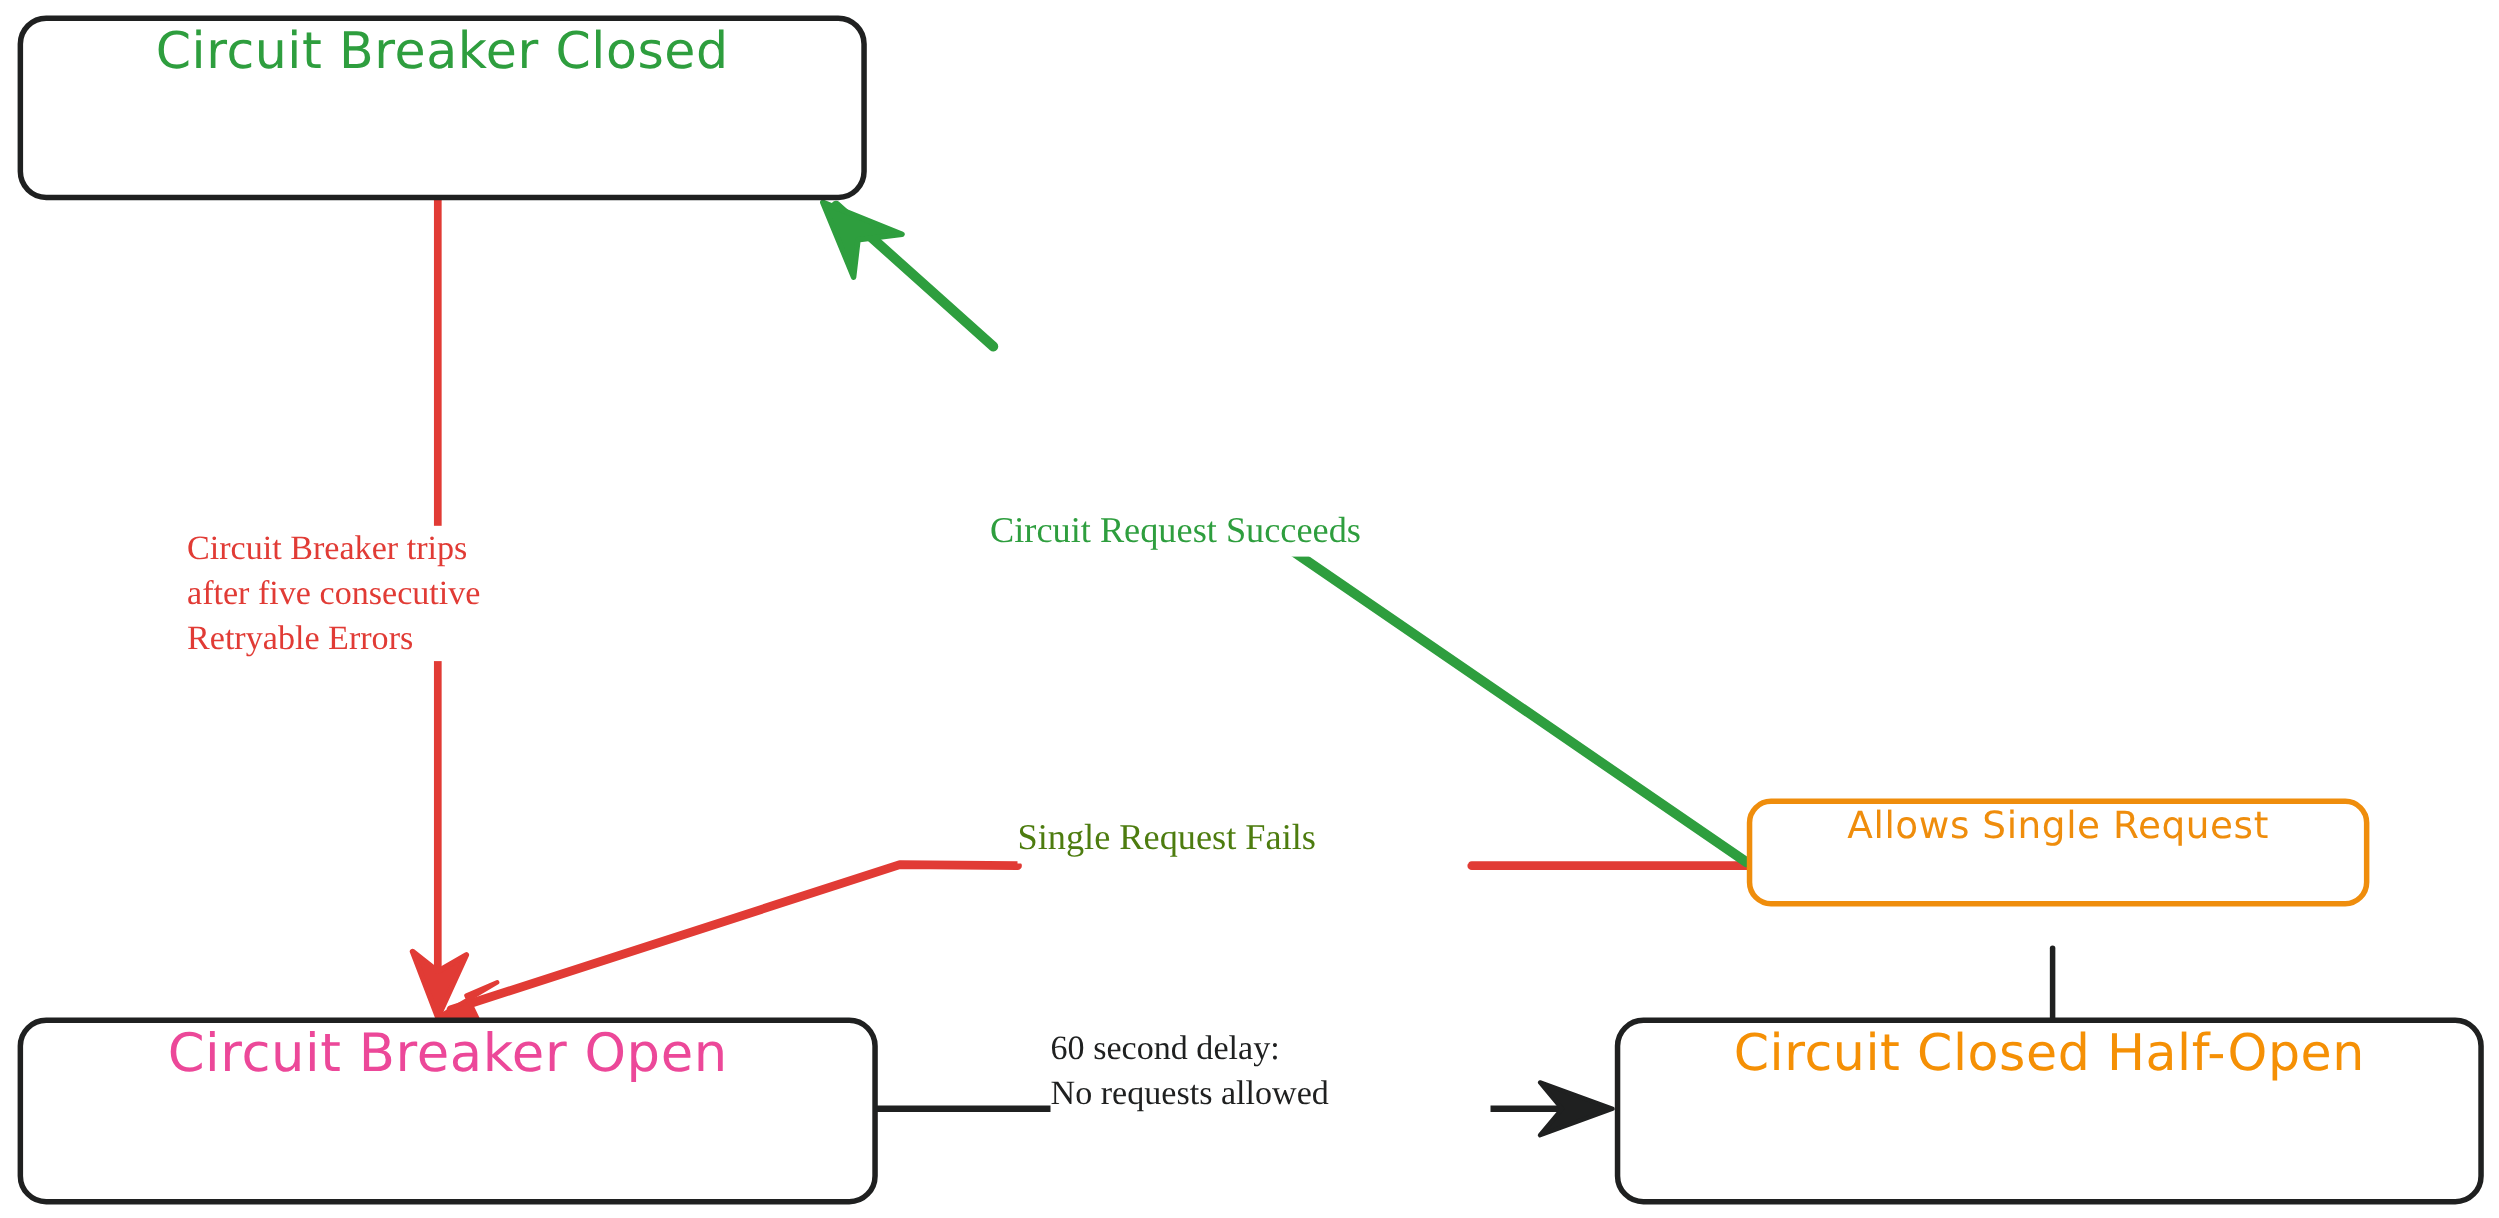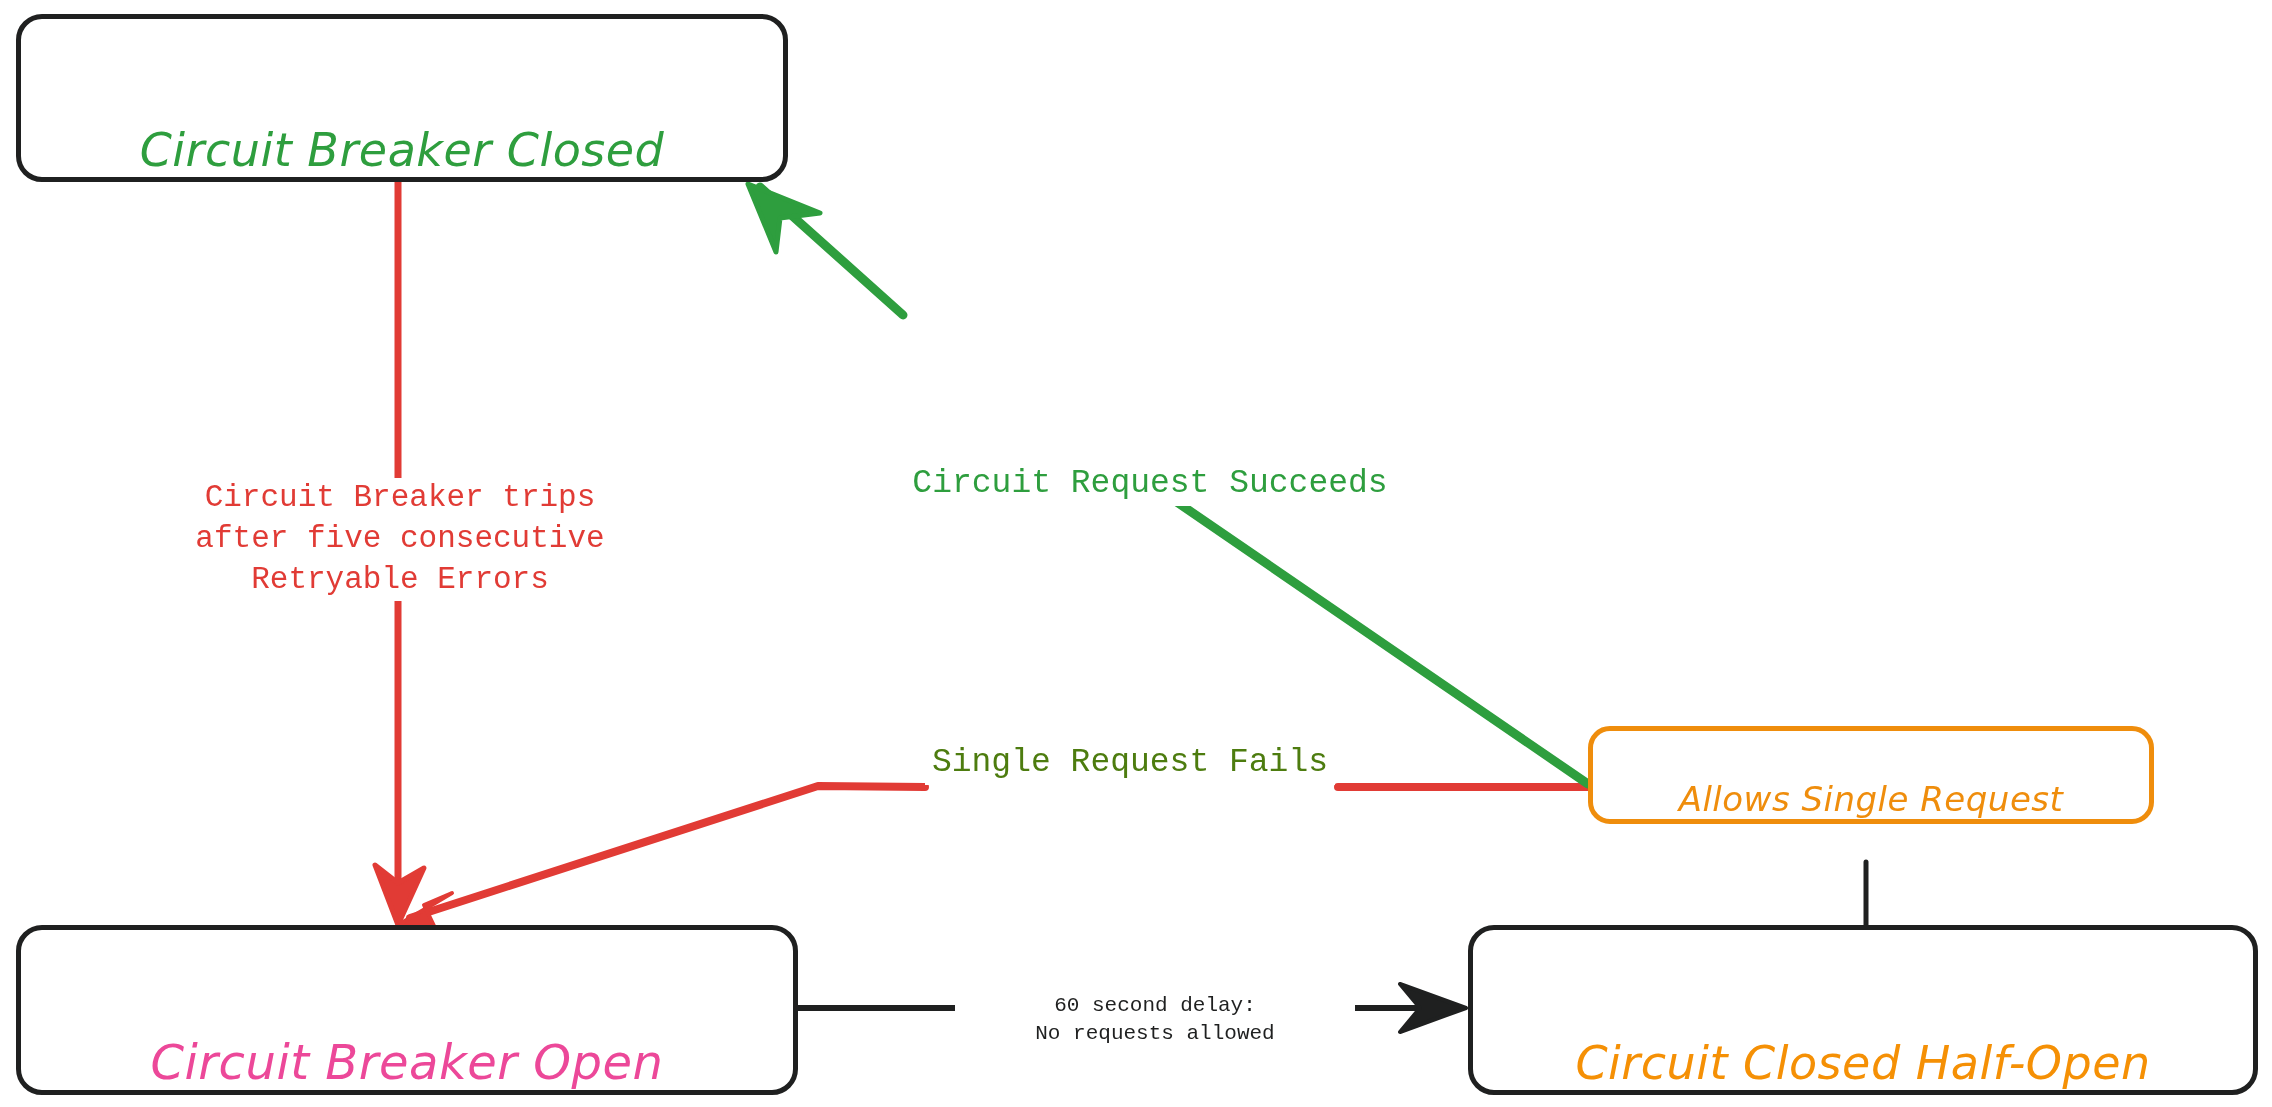--- a/index.html
+++ b/index.html
@@ -21,26 +21,25 @@
     position: absolute;
     left: 0;
     top: 0;
     width: 2272px;
     height: 1107px;
   }
   .node {
     position: absolute;
     box-sizing: border-box;
     display: flex;
-    align-items: flex-end;
+    align-items: flex-start;
     justify-content: center;
     background: #ffffff;
     border-radius: 26px;
     z-index: 5;
-    font-style: italic;
   }
   .node-black {
     border: 5px solid #1f2020;
   }
   .node-orange {
     border: 5px solid #ef8d0c;
     border-radius: 22px;
   }
   .node-label {
     font-family: "DejaVu Sans", sans-serif;
@@ -71,22 +70,22 @@
   }
   #node-allows {
     left: 1588px; top: 726px; width: 566px; height: 98px;
   }
   #node-allows .node-label {
     color: #ef8d0c;
     font-size: 34px;
   }
   .edge-label {
     position: absolute;
-    font-family: Liberation Mono, monospace;
-    text-align: center;
+    font-family: Liberation Serif, serif;
+    text-align: left;
     white-space: pre;
     line-height: 1.32;
     z-index: 6;
     background: #ffffff;
     pointer-events: none;
   }
   #label-trips {
     left: 170px; top: 478px; width: 460px;
     color: #e13b35;
     font-size: 31px;
@@ -95,23 +94,23 @@
     left: 900px; top: 462px; width: 500px;
     color: #2e9e3e;
     font-size: 33px;
   }
   #label-fails {
     left: 925px; top: 741px; width: 410px;
     color: #4d7c0f;
     font-size: 33px;
   }
   #label-delay {
-    left: 955px; top: 992px; width: 400px;
+    left: 955px; top: 933px; width: 400px;
     color: #1f2020;
-    font-size: 21px;
+    font-size: 31px;
   }
 </style>
 </head>
 <body>
 
 <div id="canvas">
 
   <svg id="edge-layer" viewBox="0 0 2272 1107" xmlns="http://www.w3.org/2000/svg">
 
     <g>

